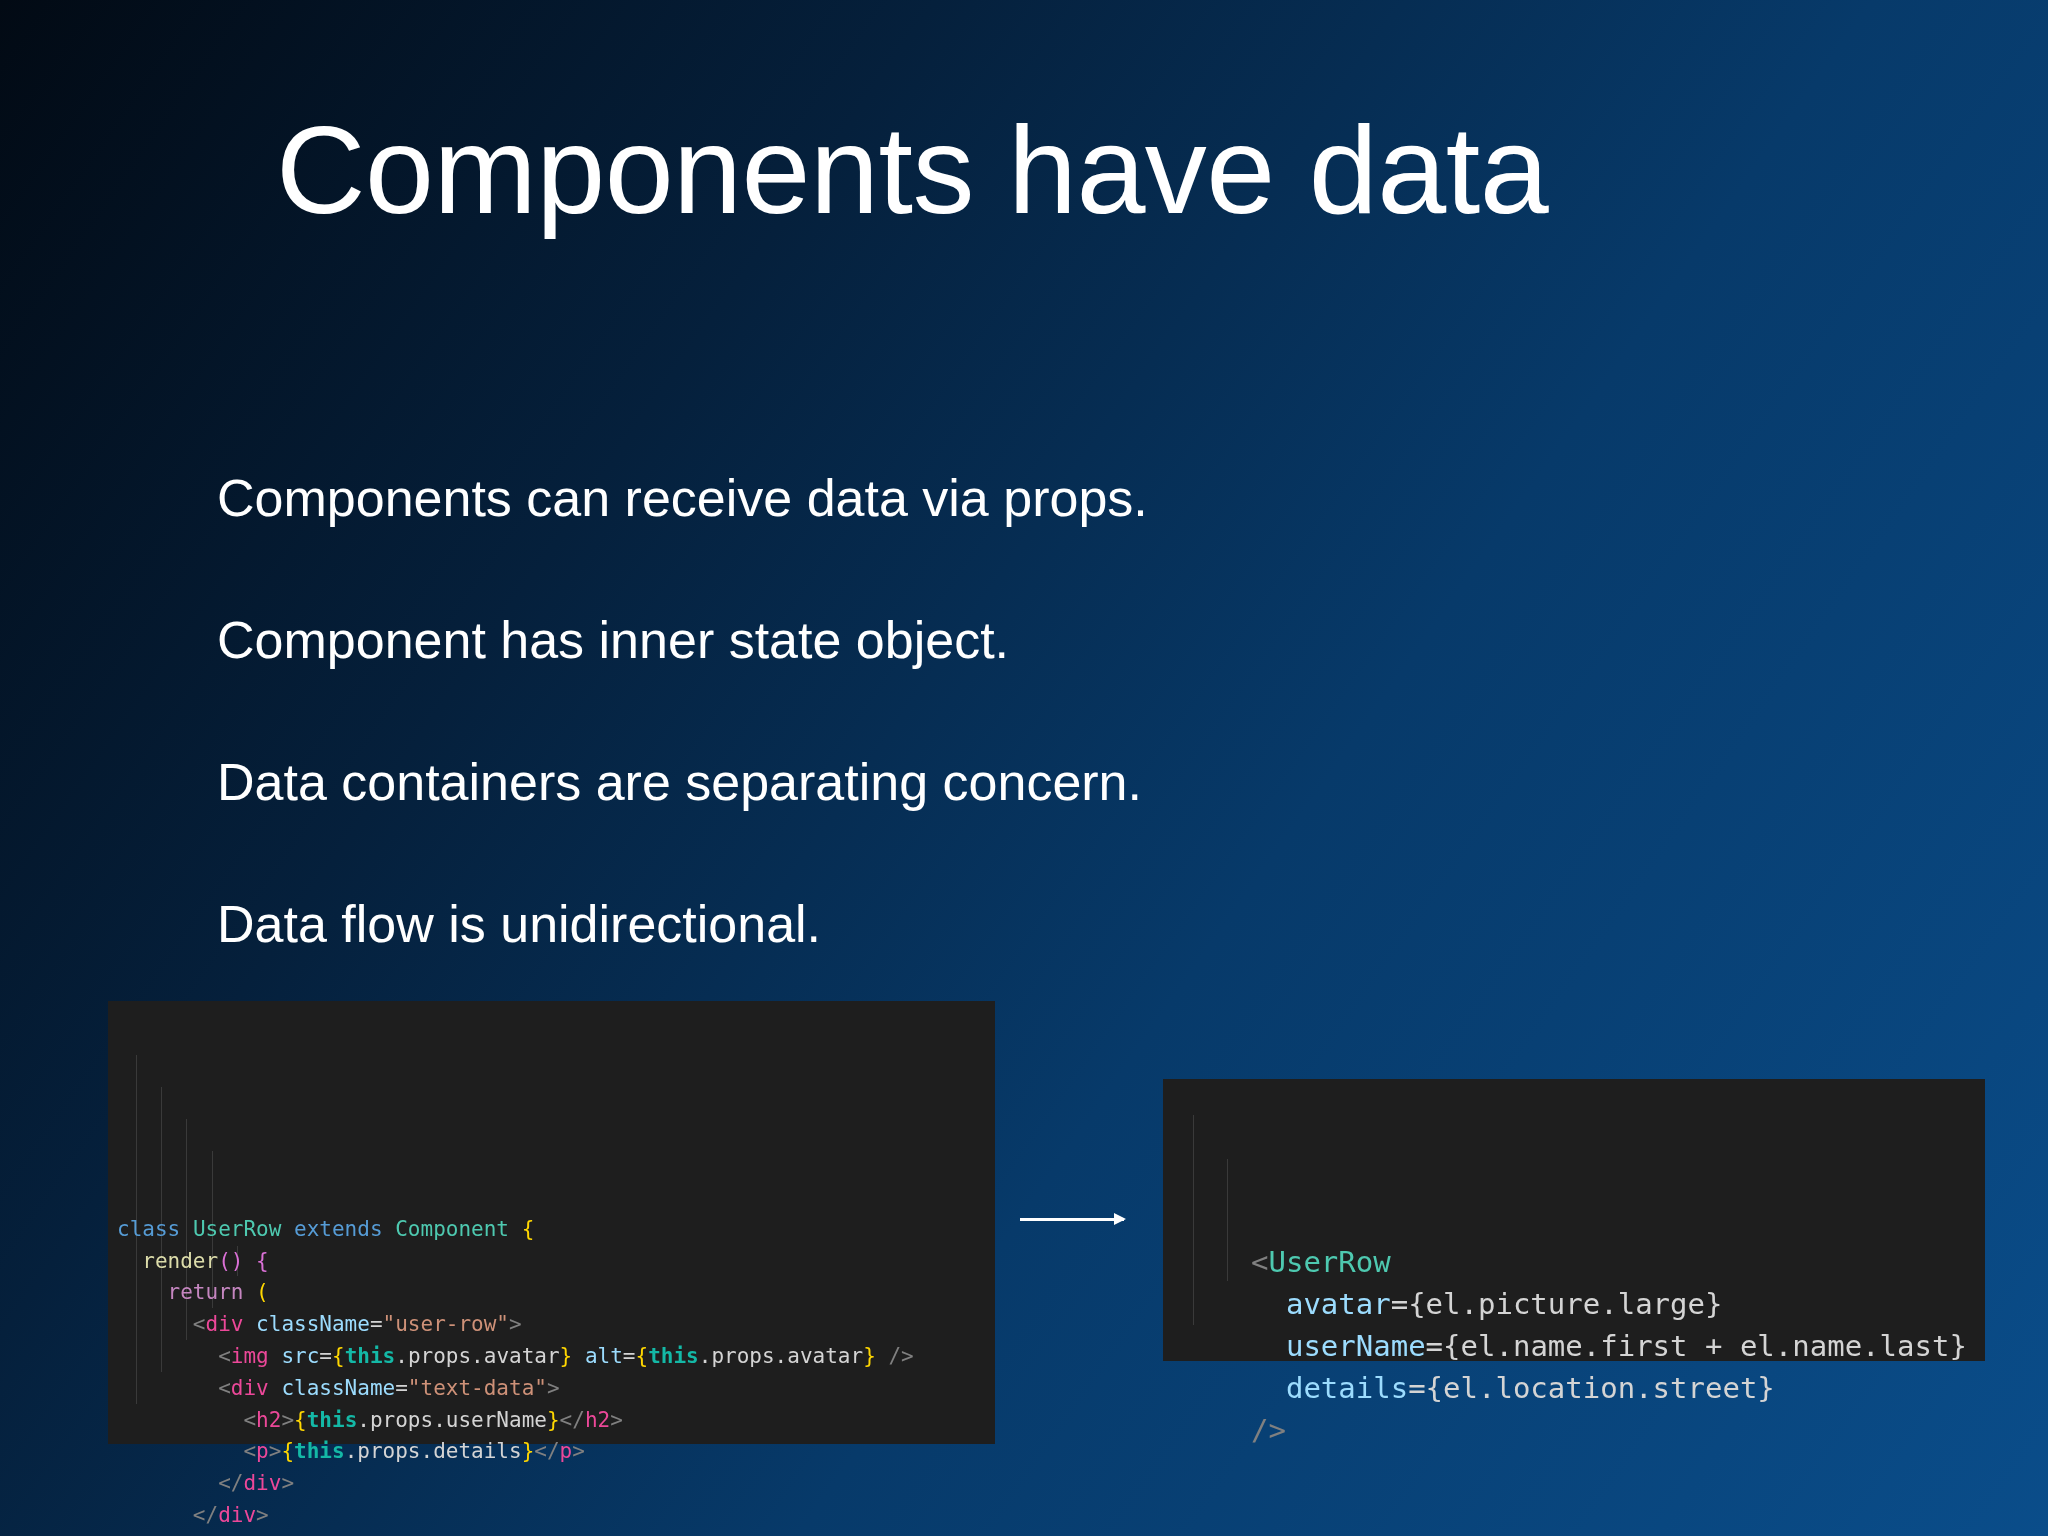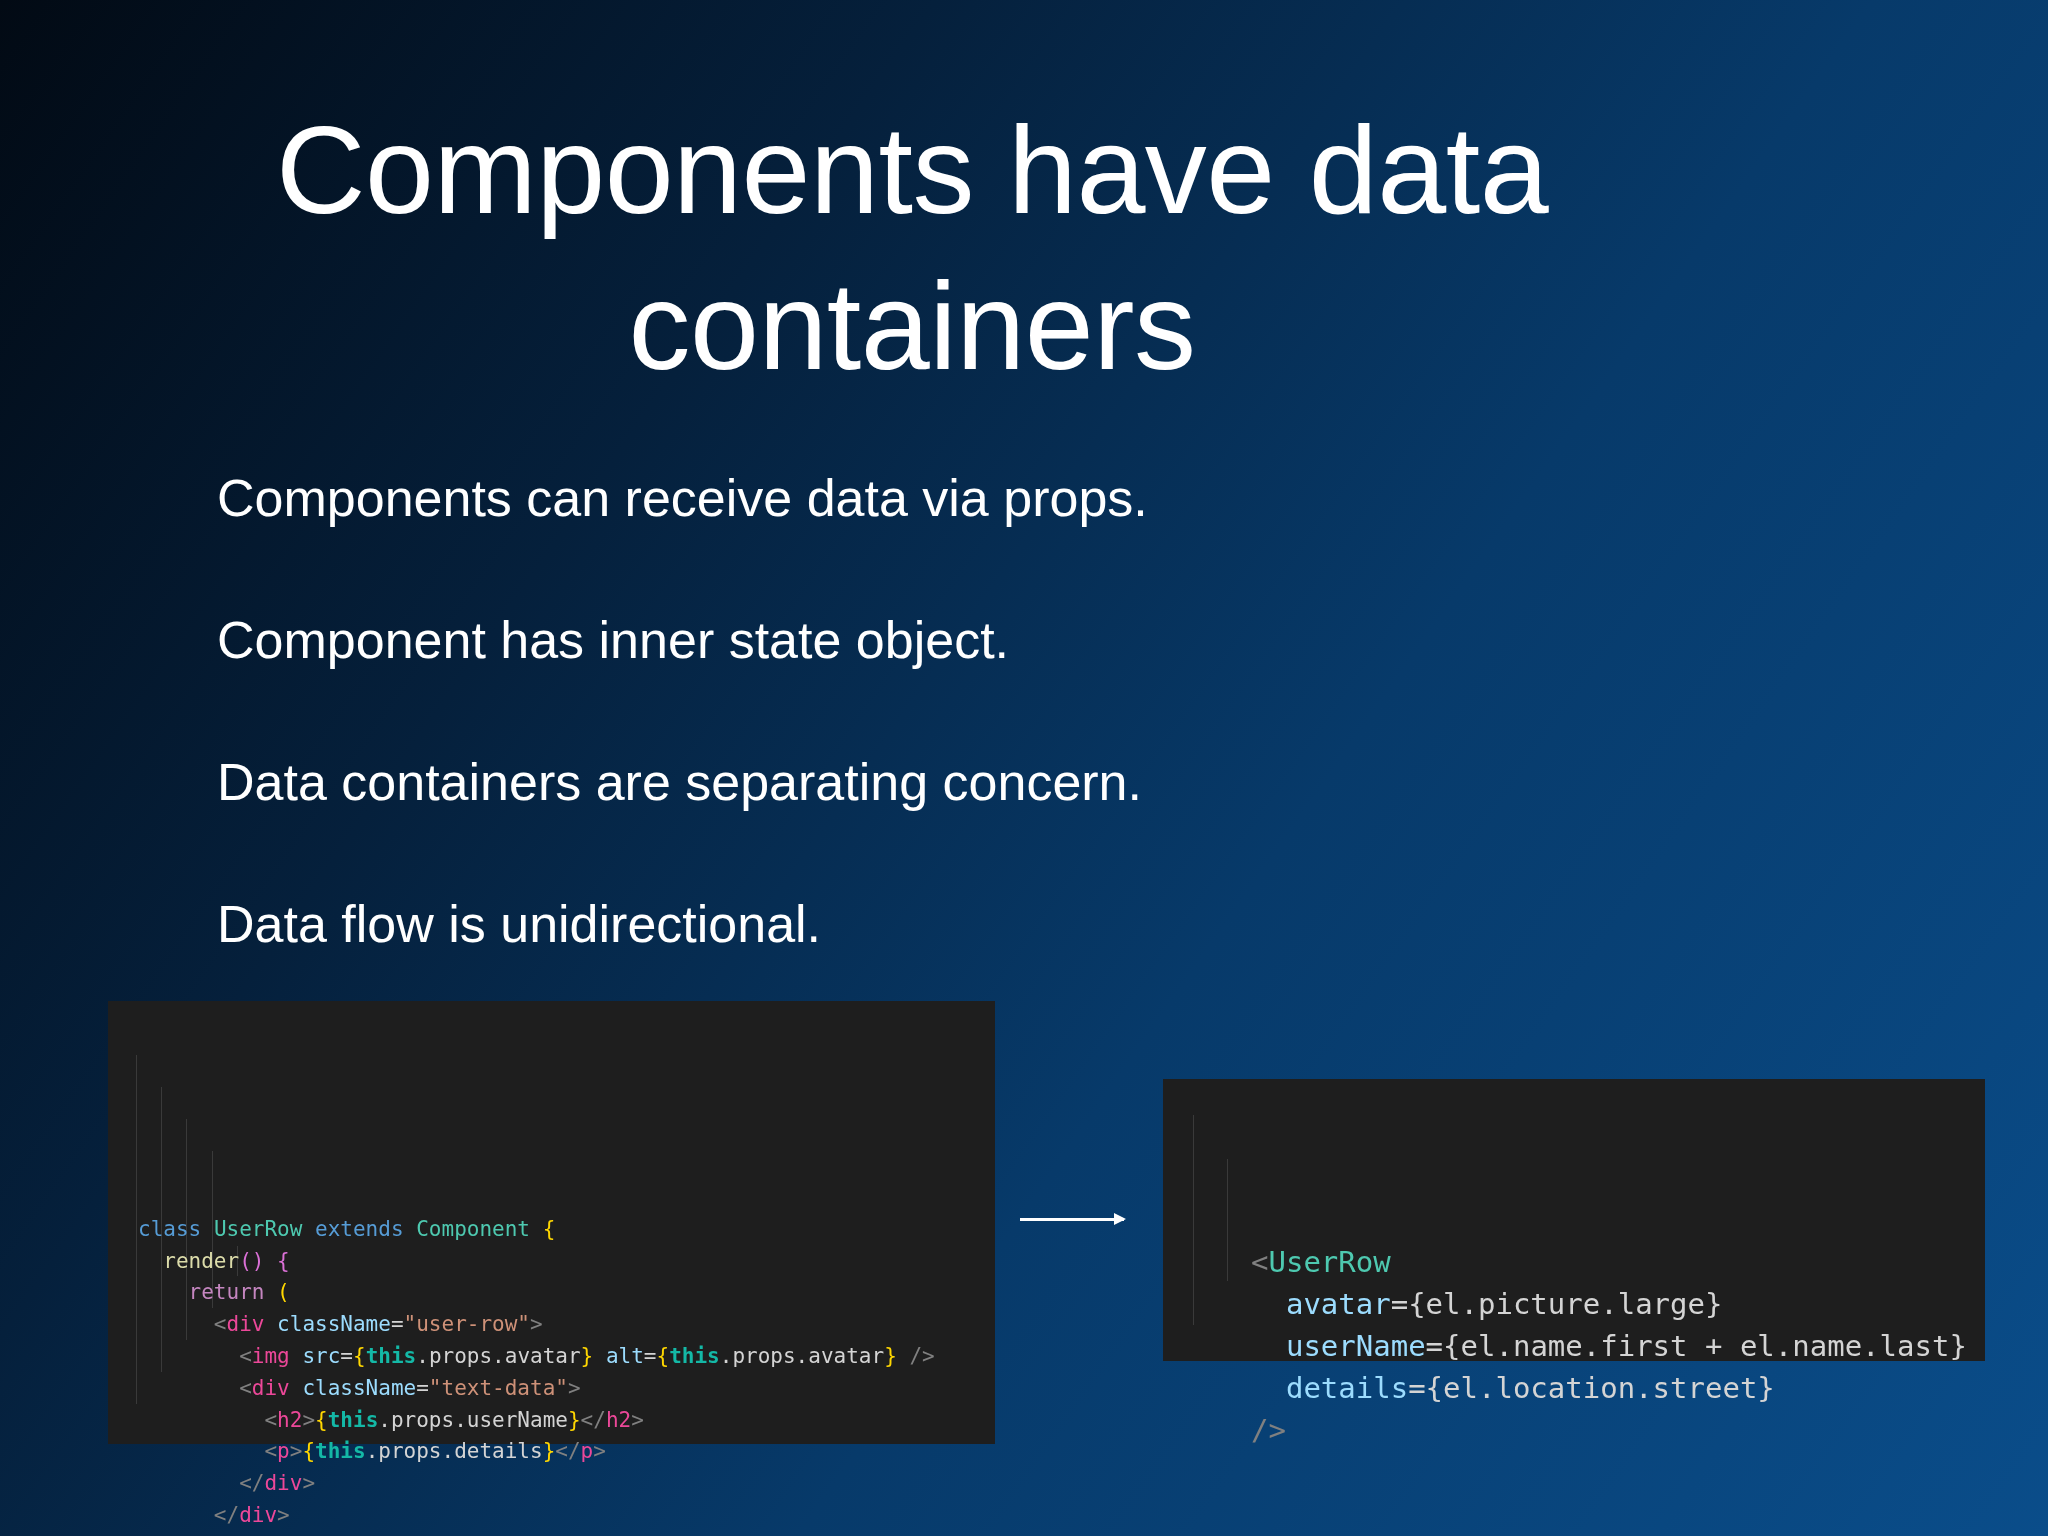--- a/index.html
+++ b/index.html
@@ -13,21 +13,21 @@
       position: absolute; left: 0; top: 92px; width: 1824px;
       text-align: center; font-size: 124px; line-height: 156px; font-weight: normal;
       margin: 0; letter-spacing: -0.5px;
     }
     .bullets { position: absolute; left: 209px; top: 460px; margin: 0; padding: 0; list-style: none; }
     .bullets li { font-size: 52px; line-height: 60px; height: 134px; margin: 8px; }
     .code {
       position: absolute; background: #1e1e1e;
       font-family: "DejaVu Sans Mono", monospace; white-space: pre;
     }
-    .code.left { left: 108px; top: 1001px; width: 887px; height: 443px; font-size: 21px; line-height: 31.8px; padding: 22px 0 0 30px; box-sizing: border-box; }
+    .code.left { left: 108px; top: 1001px; width: 887px; height: 443px; font-size: 21px; line-height: 31.8px; padding: 22px 0 0 9px; box-sizing: border-box; }
     .code.right { left: 1163px; top: 1079px; width: 822px; height: 282px; font-size: 29px; line-height: 42px; padding: 36px 0 0 88px; box-sizing: border-box; }
     .code .line { display: block; position: relative; }
     .guide { position: absolute; top: 0; bottom: 0; width: 1px; background: #3a3a3a; }
     .kw { color: #569cd6; }
     .cls { color: #4ec9b0; }
     .fn { color: #dcdcaa; }
     .plain { color: #d4d4d4; }
     .str { color: #ce9178; }
     .tag { color: #808080; }
     .tagname { color: #ec4899; }
@@ -43,21 +43,20 @@
     .arrow::after {
       content: ""; position: absolute; right: -2px; top: -5px;
       border-left: 12px solid #ffffff; border-top: 6.5px solid transparent; border-bottom: 6.5px solid transparent;
     }
   </style>
 </head>
 <body>
 
 <h1 class="title">
   <div>Components have data</div>
-  <div>containers</div>
 </h1>
 
 <ul class="bullets">
   <li>Components can receive data via props.</li>
   <li>Component has inner state object.</li>
   <li>Data containers are separating concern.</li>
   <li>Data flow is unidirectional.</li>
 </ul>
 
 <div class="code left">

